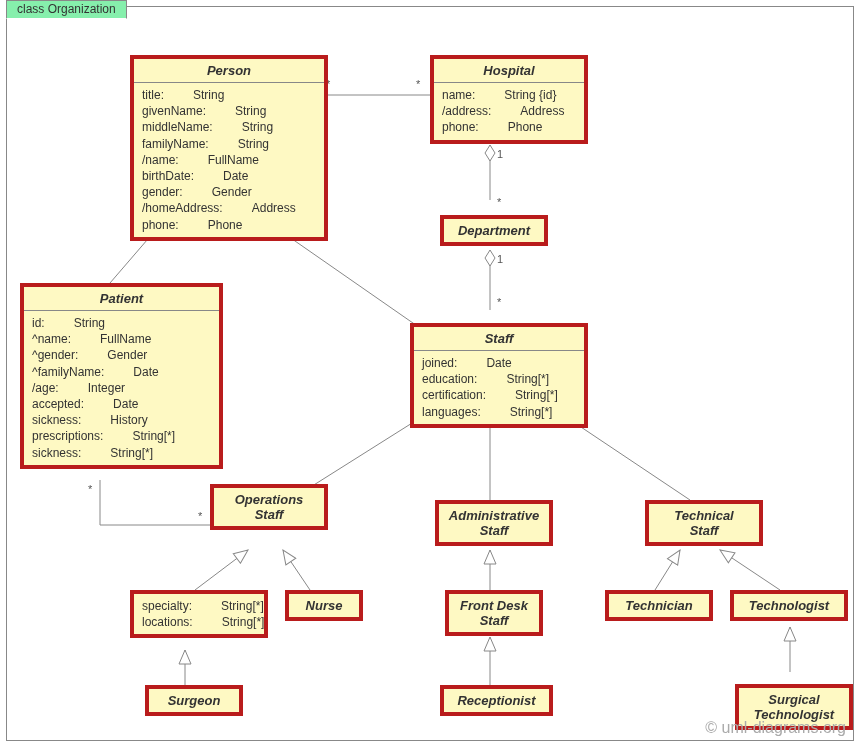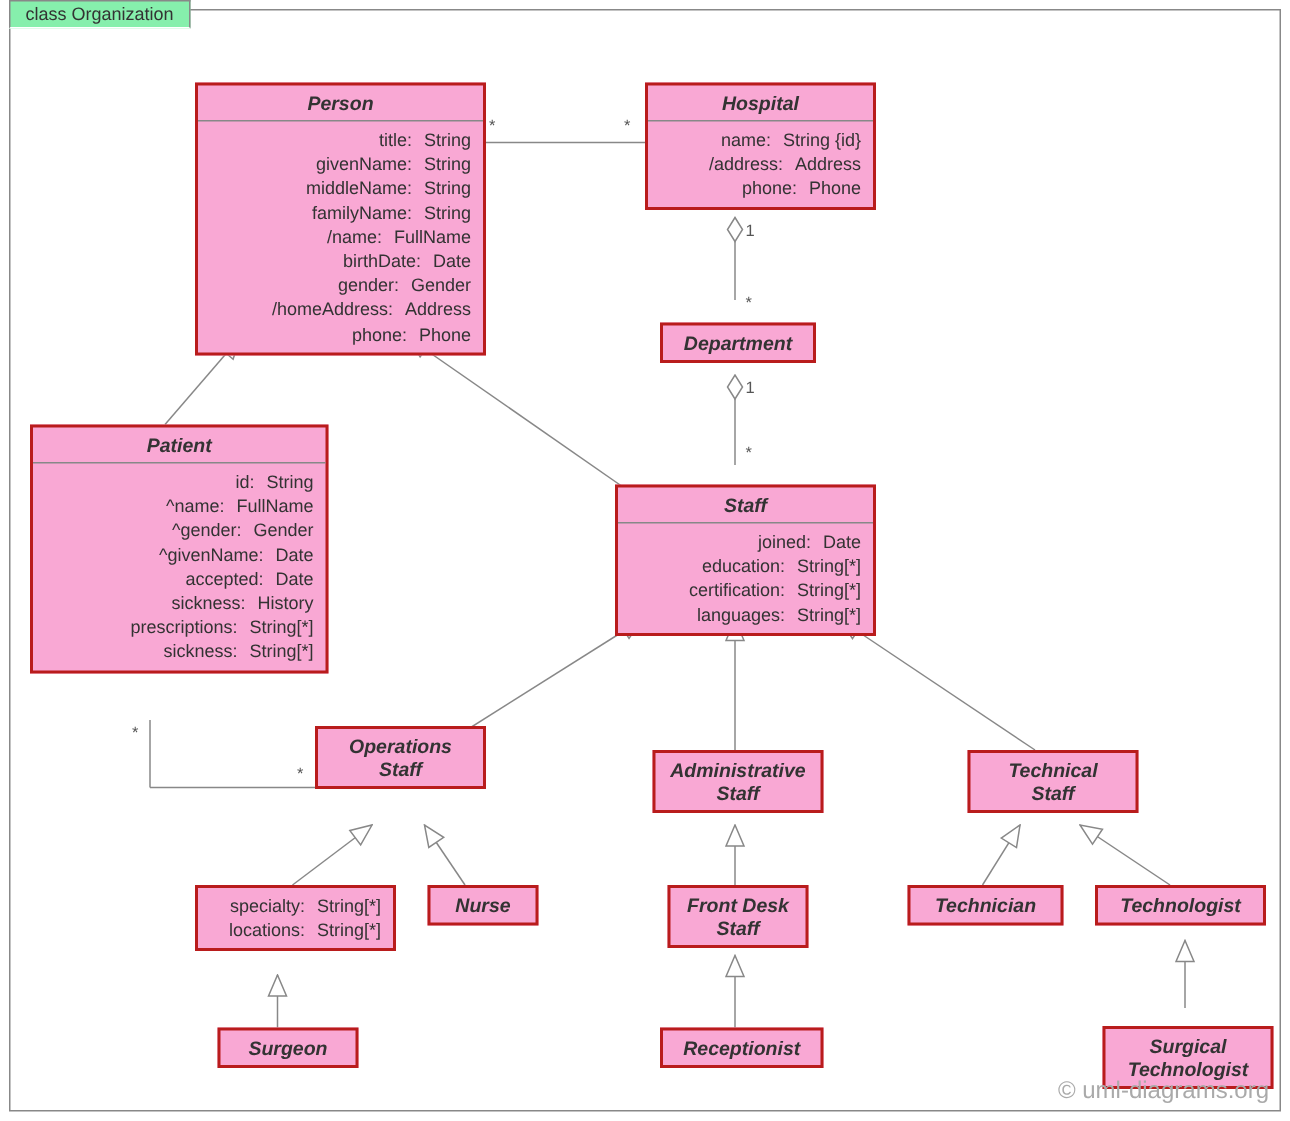--- a/index.html
+++ b/index.html
@@ -1,23 +1,23 @@
 <!DOCTYPE html>
 <html><head>
 <meta charset="utf-8">
 <style>
 body{margin:0;font-family:Arial,Helvetica,sans-serif;font-size:12px;color:#333;background:#fff}
 .canvas{position:relative;width:860px;height:747px}
 .frame{position:absolute;left:6px;top:6px;right:6px;bottom:6px;border:1px solid #888}
 .frame-tab{position:absolute;left:6px;top:0;background:#86efac;border:1px solid #888;border-bottom:1px solid #fff;padding:1px 10px 2px;font-size:12px}
-.cls{position:absolute;background:#f9a8d4;border:2px solid #b91c1c}
+.cls{position:absolute;background:#fef9c3;border:4px solid #b91c1c}
 .cls .title{text-align:center;font-style:italic;font-weight:700;padding:4px 6px;border-bottom:1px solid #888;font-size:13px}
 .cls .title.noattrs{border-bottom:none}
 .cls .attrs{padding:4px 8px}
-.row{display:flex;justify-content:flex-end;gap:8px;line-height:1.35}
+.row{display:flex;justify-content:flex-start;gap:29px;line-height:1.35}
 .row span:first-child{white-space:nowrap}
 .row span:last-child{white-space:nowrap}
 svg.lines{position:absolute;left:0;top:0;width:860px;height:747px;pointer-events:none}
 .mult{position:absolute;font-size:11px;color:#555}
 .watermark{position:absolute;right:14px;bottom:10px;font-size:16px;color:#aaa}
 </style>
 </head>
 <body>
 
 <div class="canvas">
@@ -152,22 +152,26 @@
         </div>
         <div class="row">
           <span>^name:</span>
           <span>FullName</span>
         </div>
         <div class="row">
           <span>^gender:</span>
           <span>Gender</span>
         </div>
         <div class="row">
-          <span>^givenName:</span>
-          <span>Date</span>
+          <span>^familyName:</span>
+          <span>Date</span>
+        </div>
+        <div class="row">
+          <span>/age:</span>
+          <span>Integer</span>
         </div>
         <div class="row">
           <span>accepted:</span>
           <span>Date</span>
         </div>
         <div class="row">
           <span>sickness:</span>
           <span>History</span>
         </div>
         <div class="row">

